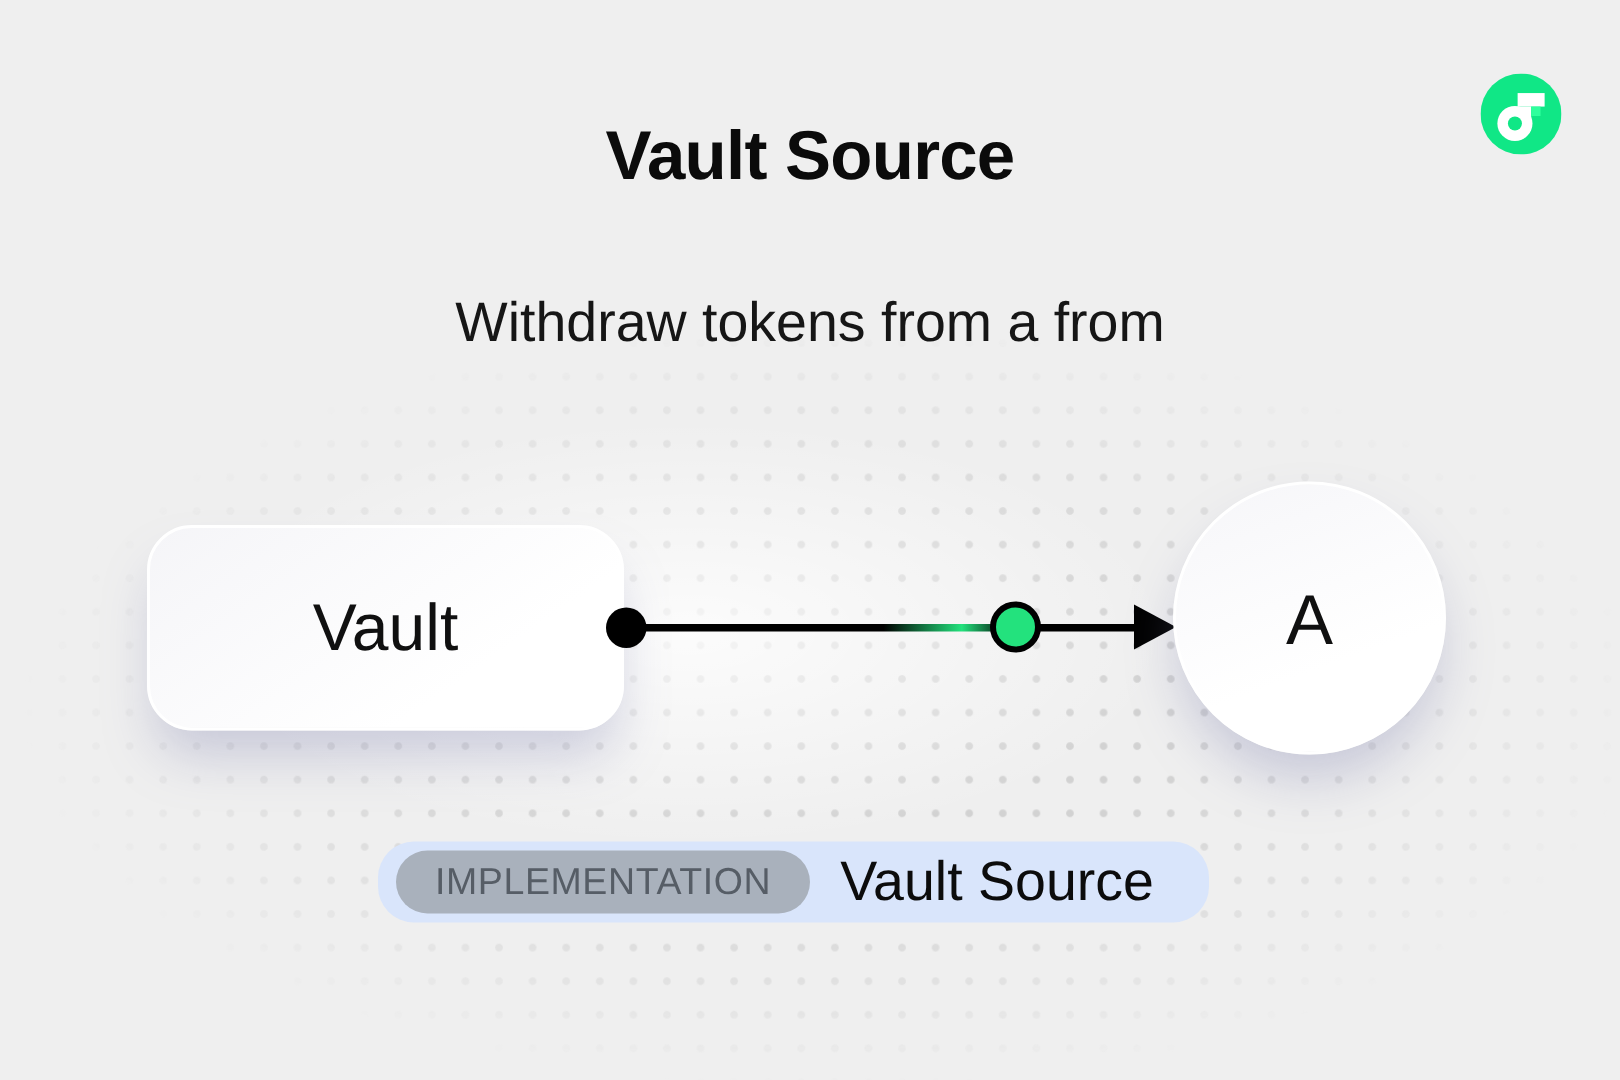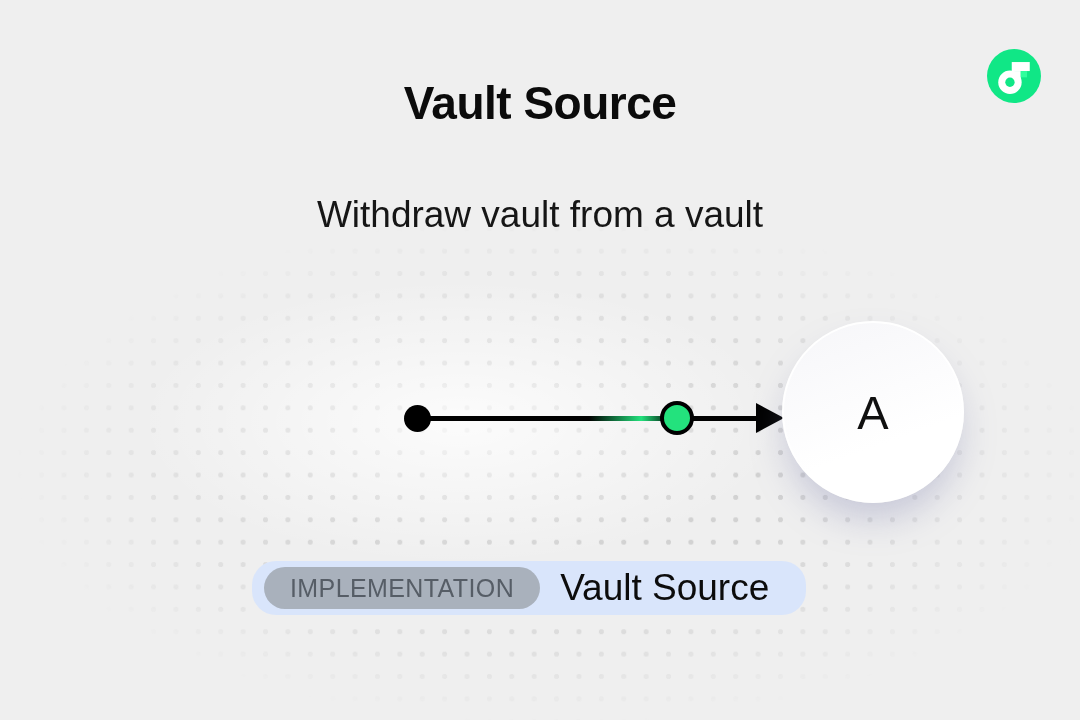--- a/index.html
+++ b/index.html
@@ -173,22 +173,25 @@
   <svg class="flow-logo" viewBox="0 0 60 60">
     <circle cx="30" cy="30" r="30" fill="var(--logo-green, #10e786)"></circle>
     <rect x="27.5" y="14.5" width="20" height="10" fill="#ffffff"></rect>
     <rect x="27.5" y="24.5" width="10" height="10" fill="#ffffff"></rect>
     <circle cx="25.5" cy="37" r="13" fill="#ffffff"></circle>
     <circle cx="25.5" cy="37" r="5.2" fill="var(--logo-green, #10e786)"></circle>
     <rect x="37.5" y="24.5" width="7" height="7" fill="var(--logo-notch-green, #2fff9d)"></rect>
   </svg>
 
   <div class="title">Vault Source</div>
-  <div class="subtitle">Withdraw vault from a vault</div>
-
+  <div class="subtitle">Withdraw tokens from a from</div>
+
+  <div class="vault-node">
+    <span class="node-label">Vault</span>
+  </div>
 
   <div class="connector-line"></div>
   <div class="connector-start-dot"></div>
   <div class="connector-token-dot"></div>
   <div class="connector-arrowhead"></div>
 
   <div class="account-node">
     <span class="node-label">A</span>
   </div>
 

